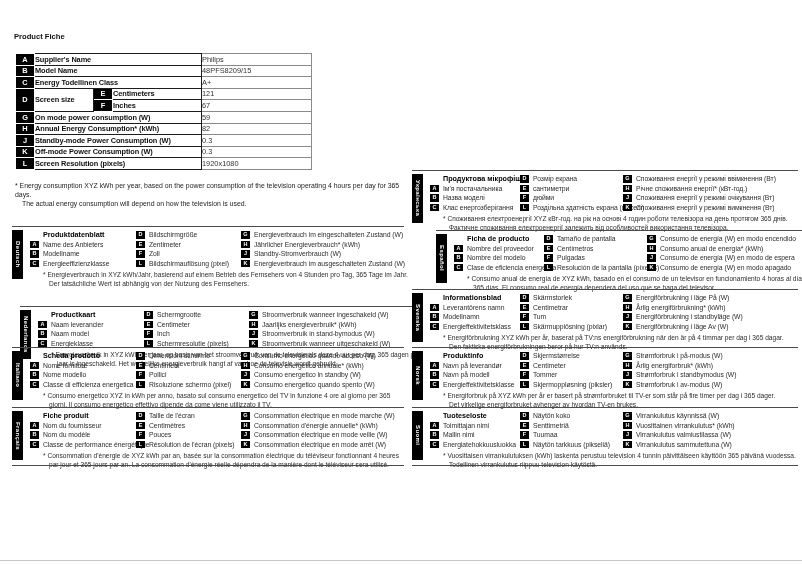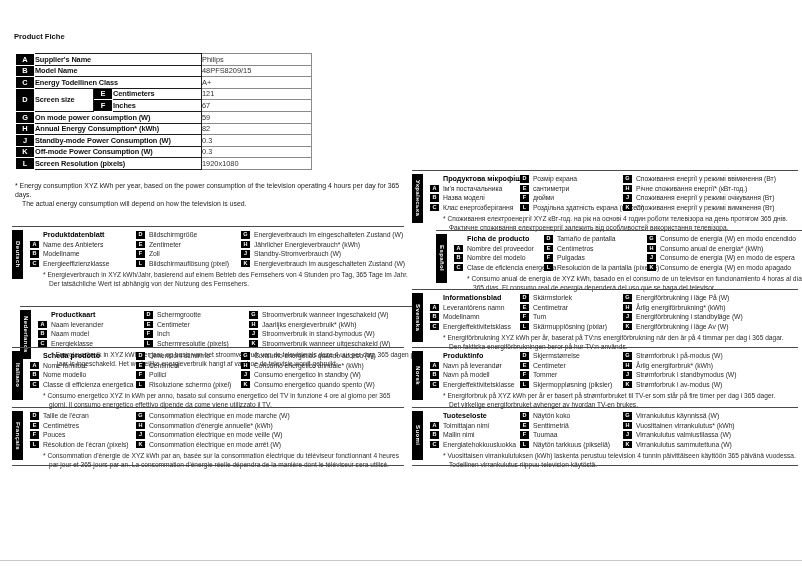--- a/index.html
+++ b/index.html
@@ -301,20 +301,35 @@
           <div class="fn1">* Consumo energetico XYZ in kWh per anno, basato sul consumo energetico del TV in funzione 4 ore al giorno per 365</div>
           <div class="fn2">giorni. Il consumo energetico effettivo dipende da come viene utilizzato il TV.</div>
         </div>
       </div>
       <div class="lang-block block-left" style="left: 12px; top: 407px; width: 392px;">
         <div class="lang-tab">
           <span class="lang-tab-text">Français</span>
         </div>
         <div class="lang-body">
           <div class="lang-col">
+            <div class="lang-title">Fiche produit</div>
+            <div class="l-item">
+              <span class="l-badge">A</span>
+              <span class="l-label">Nom du fournisseur</span>
+            </div>
+            <div class="l-item">
+              <span class="l-badge">B</span>
+              <span class="l-label">Nom du modèle</span>
+            </div>
+            <div class="l-item">
+              <span class="l-badge">C</span>
+              <span class="l-label">Classe de performance énergétique</span>
+            </div>
+          </div>
+          <div class="lang-col">
             <div class="l-item">
               <span class="l-badge">D</span>
               <span class="l-label">Taille de l'écran</span>
             </div>
             <div class="l-item">
               <span class="l-badge">E</span>
               <span class="l-label">Centimètres</span>
             </div>
             <div class="l-item">
               <span class="l-badge">F</span>

